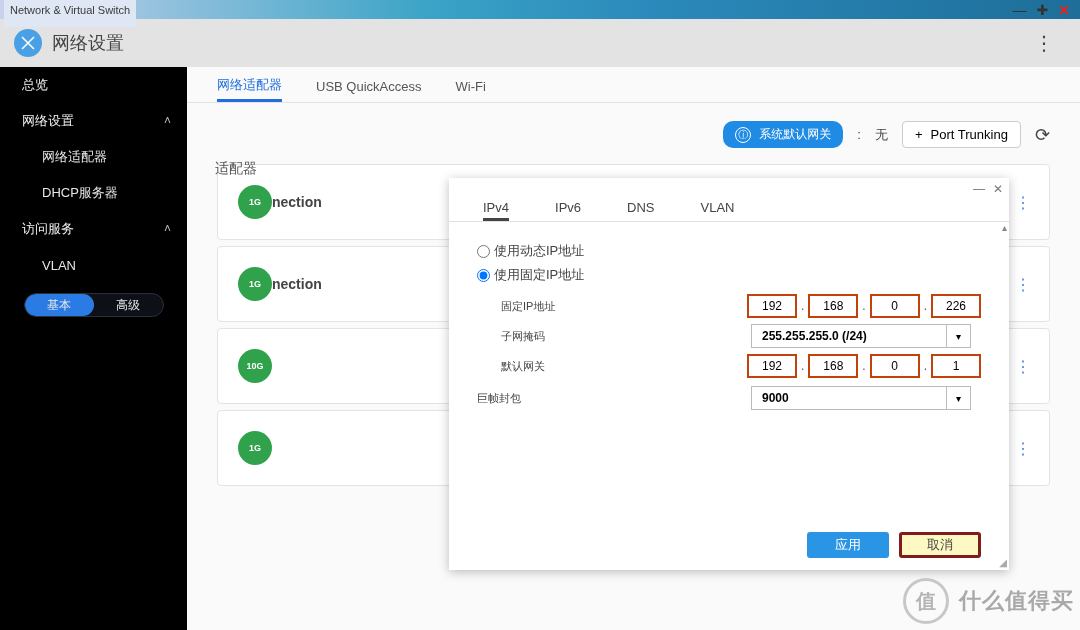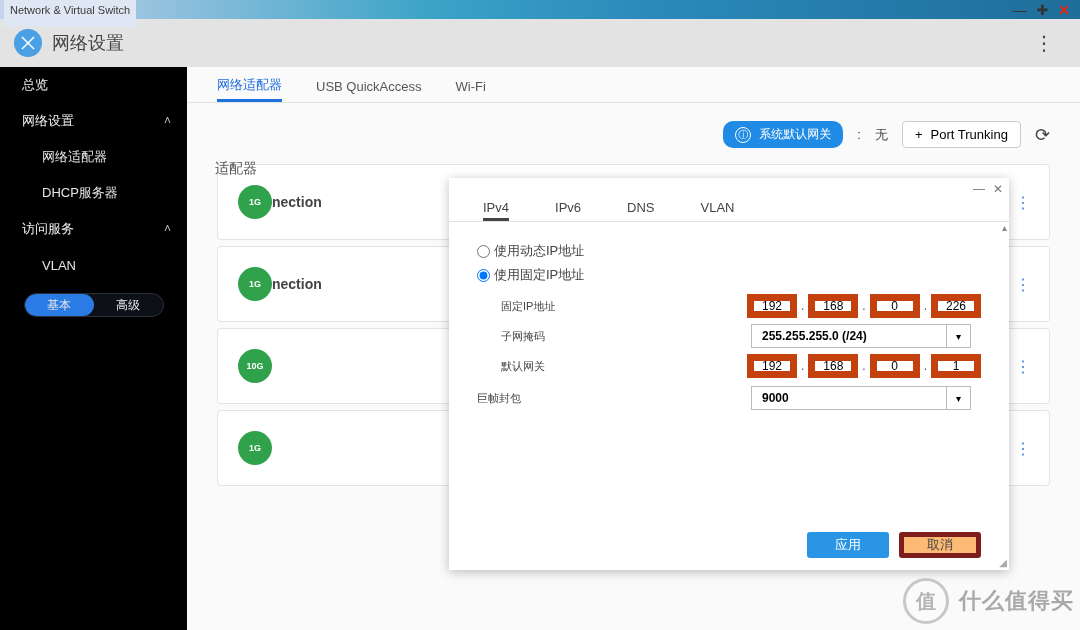--- a/index.html
+++ b/index.html
@@ -50,30 +50,30 @@
 .modal-title { font-size:17px; color:#444; padding:0 28px 8px; }
 .mtab-row { display:flex; gap:46px; padding:0 34px; border-bottom:1px solid #e0e0e0; }
 .mtab { font-size:13px; color:#444; padding-bottom:6px; cursor:pointer; }
 .mtab.active { border-bottom:3px solid #444; padding-bottom:1px; font-weight:400; }
 .mbody { flex:1; padding:14px 28px 8px; overflow-y:auto; position:relative; }
 .radio-row { display:flex; align-items:center; gap:4px; font-size:13px; color:#444; margin:6px 0; }
 .fields { margin:10px 0 0 24px; }
 .field-row { display:flex; align-items:center; margin:6px 0; }
 .field-label { width:250px; font-size:11px; color:#444; }
 .ip-grp { display:flex; align-items:center; gap:4px; }
-.ip-grp input { width:50px; height:24px; border:7px solid #c2410c; text-align:center; font-size:12px; }
+.ip-grp input { width:50px; height:24px; border:2px solid #c2410c; text-align:center; font-size:12px; }
 .ip-grp .dot { font-size:12px; color:#555; margin:0 0px; }
 .sel { display:flex; width:220px; height:24px; border:1px solid #bbb; }
 .sel-txt { flex:1; padding:0 10px; font-size:12px; line-height:22px;font-weight:bold; }
 .sel-arr { width:24px; border-left:1px solid #bbb; display:flex; align-items:center; justify-content:center; font-size:10px; cursor:pointer; }
 .sc-arr { position:absolute; right:2px; top:0; font-size:10px; color:#888; }
 .mfooter { display:flex; justify-content:flex-end; gap:10px; padding:10px 28px 12px; }
 .btn { width:82px; height:26px; border-radius:3px; font-size:13px; cursor:pointer; display:flex; align-items:center; justify-content:center; }
 .btn-primary { background:#2a95e4; color:#fff; }
-.btn-secondary { background:#fdba74; border:5px solid #7f1d1d; color:#444; }
+.btn-secondary { background:#fef9c3; border:3px solid #7f1d1d; color:#444; }
 .resize-grip { position:absolute; right:2px; bottom:2px; font-size:10px; color:#aaa; }
 .watermark { position:absolute; right:6px; bottom:6px; display:flex; align-items:center; gap:10px; opacity:.85; }
 .wm-circ { width:46px; height:46px; border-radius:50%; border:3px solid #bfbfbf; display:flex; align-items:center; justify-content:center; color:#aaa; font-size:20px; font-weight:600; }
 .wm-txt { font-size:22px; color:#9c9c9c; font-weight:700; letter-spacing:1px; }
 </style>
 </head>
 <body>
 
 <div class="win-title-bar">
   <span class="win-title-text">Network &amp; Virtual Switch</span>

